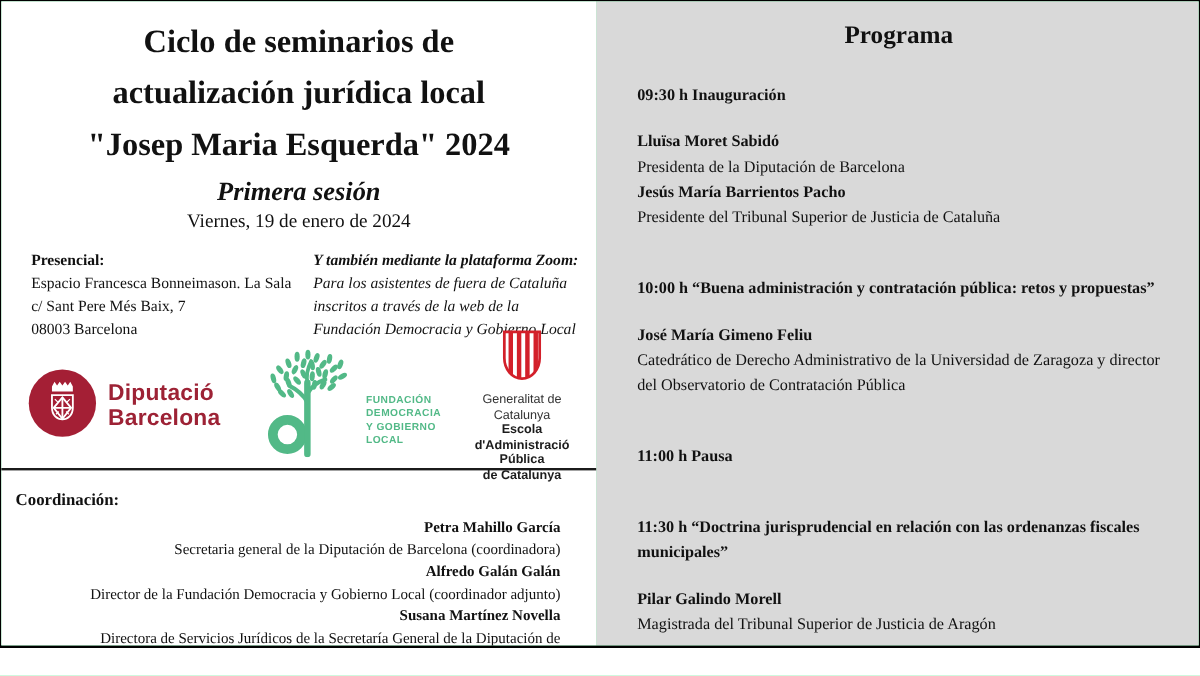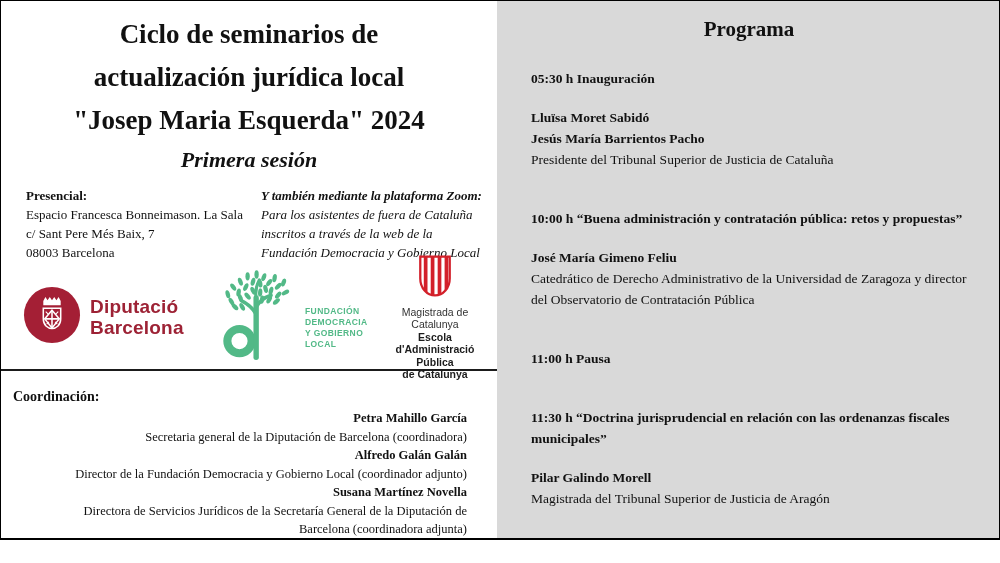--- a/index.html
+++ b/index.html
@@ -53,20 +53,21 @@
 <div class="page">
 
   <div class="left-col">
 
     <div class="title" id="title-lines">
         <div class="title-line">Ciclo de seminarios de</div>
         <div class="title-line">actualización jurídica local</div>
         <div class="title-line">"Josep Maria Esquerda" 2024</div>
       </div>
     <div class="session">Primera sesión</div>
+    <div class="date">Viernes, 19 de enero de 2024</div>
 
     <div class="info-row">
       <div class="info-block presencial">
         <div class="info-label">Presencial:</div>
         <div id="presencial-lines">
             <div>Espacio Francesca Bonneimason. La Sala</div>
             <div>c/ Sant Pere Més Baix, 7</div>
             <div>08003 Barcelona</div>
           </div>
       </div>
@@ -161,21 +162,21 @@
             <path d="M4.5 2.5 h31 v23 a15.5 18 0 0 1 -31 0 z" fill="#fff" stroke="#d3202a" stroke-width="2.4"></path>
             <g clip-path="url(#sh)" fill="#d3202a">
               <rect x="8.2" y="0" width="3.9" height="46"></rect>
               <rect x="15.5" y="0" width="3.9" height="46"></rect>
               <rect x="22.8" y="0" width="3.9" height="46"></rect>
               <rect x="30.1" y="0" width="3.9" height="46"></rect>
             </g>
           </svg>
         </span>
         <div class="gene-text">
-          <div>Magistrada de Catalunya</div>
+          <div>Generalitat de Catalunya</div>
           <div class="b">Escola d'Administració Pública</div>
           <div class="b">de Catalunya</div>
         </div>
       </div>
 
     </div>
 
     <div class="divider"></div>
 
     <div class="coord-label">Coordinación:</div>
@@ -187,23 +188,24 @@
         <div class="person-name">Susana Martínez Novella</div>
         <div class="person-role">Directora de Servicios Jurídicos de la Secretaría General de la Diputación de Barcelona (coordinadora adjunta)</div>
       </div>
 
   </div>
 
   <div class="right-col">
     <div class="prog-title">Programa</div>
     <div id="program-items">
         <div class="program-item">
-          <div class="prog-time">05:30 h Inauguración</div>
+          <div class="prog-time">09:30 h Inauguración</div>
           <div class="speakers">
             <div class="speaker-name">Lluïsa Moret Sabidó</div>
+            <div class="speaker-role">Presidenta de la Diputación de Barcelona</div>
             <div class="speaker-name">Jesús María Barrientos Pacho</div>
             <div class="speaker-role">Presidente del Tribunal Superior de Justicia de Cataluña</div>
           </div>
         </div>
         <div class="program-item">
           <div class="prog-time">10:00 h “Buena administración y contratación pública: retos y propuestas”</div>
           <div class="speakers">
             <div class="speaker-name">José María Gimeno Feliu</div>
             <div class="speaker-role">Catedrático de Derecho Administrativo de la Universidad de Zaragoza y director del Observatorio de Contratación Pública</div>
           </div>

